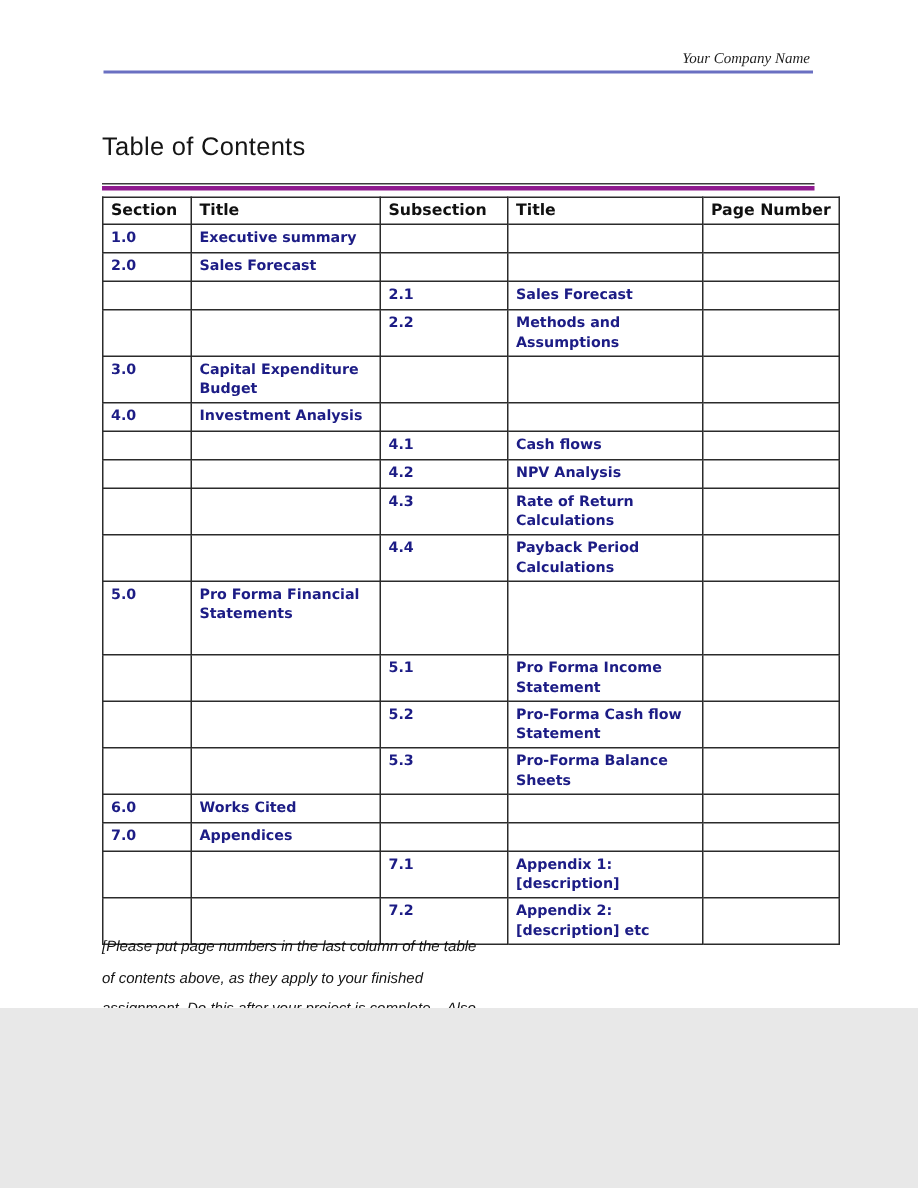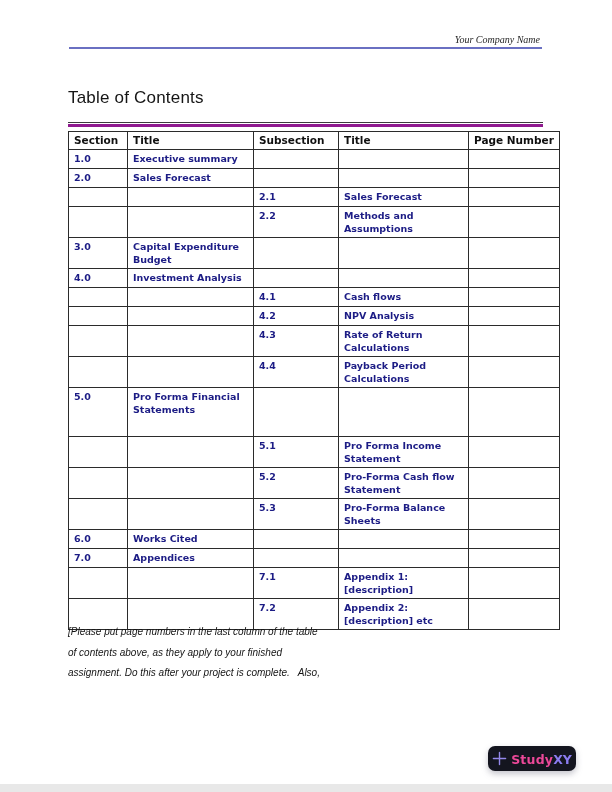--- a/index.html
+++ b/index.html
@@ -1,16 +1,16 @@
 <!DOCTYPE html>
 <html><head>
 <meta charset="utf-8">
 <style>
   html,body{margin:0;padding:0;background:#e8e8e8;}
-  .page{position:relative;width:612px;height:784px;margin:0 auto;background:#ffffff;
+  .page{position:relative;width:612px;height:672px;margin:0 auto;background:#ffffff;
         font-family:"DejaVu Sans",sans-serif;overflow:hidden;}
 
   
   .hdr-name{position:absolute;top:34px;right:72px;font-family:"Liberation Serif",serif;
             font-style:italic;font-size:10px;color:#1f1f1f;}
   .hdr-rule{position:absolute;top:47px;left:69px;width:473px;height:2px;background:#6a70c2;}
 
   
   .title-wrap{position:absolute;top:88px;left:68px;width:475px;}
   .title-wrap h1{margin:0;font-family:"Liberation Sans",sans-serif;font-size:17px;font-weight:400;

